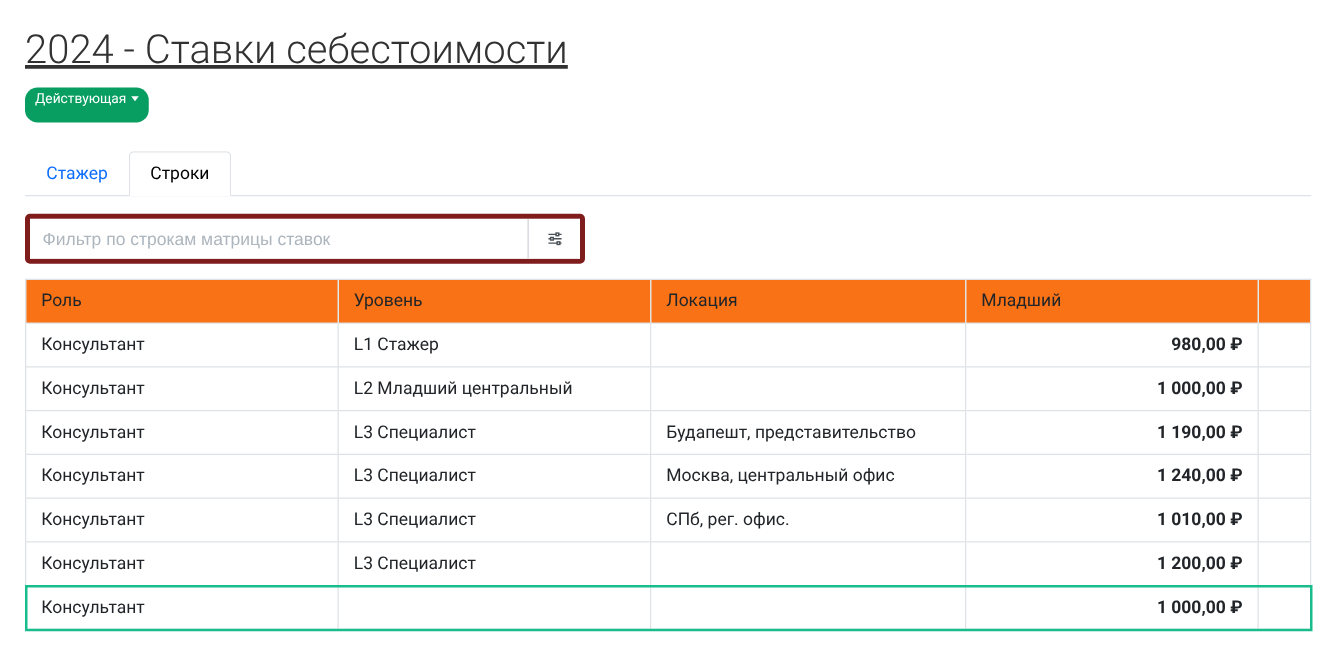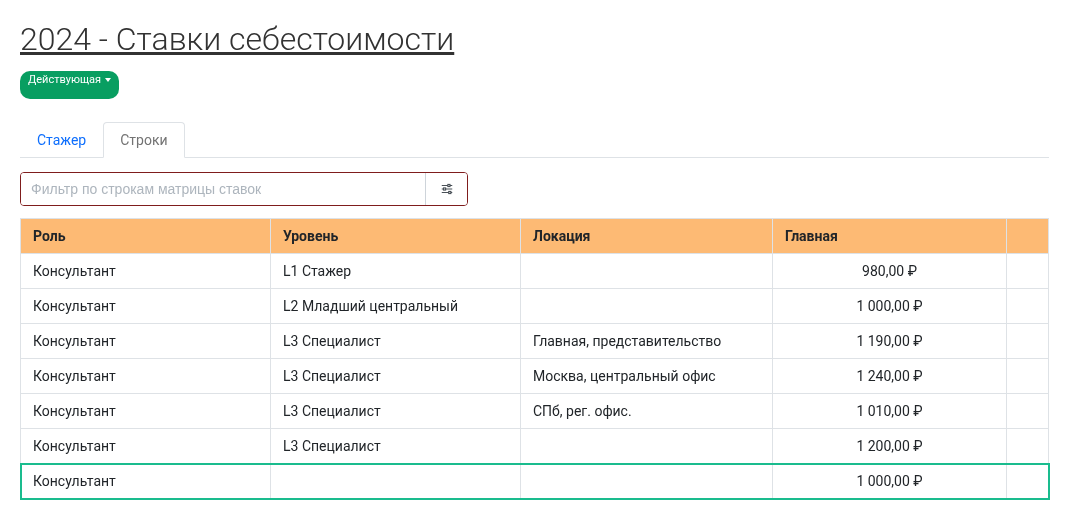--- a/index.html
+++ b/index.html
@@ -47,29 +47,29 @@
     color: #0d6efd;
     cursor: pointer;
     border: 1px solid transparent;
     border-top-left-radius: 4px;
     border-top-right-radius: 4px;
     position: relative;
     bottom: -1px;
     background: transparent;
   }
   .tab.active {
-    color: #737373;
+    color: #000000;
     border-color: #dee2e6 #dee2e6 #fff;
     background: #fff;
   }
   .filter-bar {
     margin-top: 14px;
     display: flex;
     width: 448px;
-    border: 1px solid #7f1d1d;
+    border: 4px solid #7f1d1d;
     border-radius: 4px;
     overflow: hidden;
   }
   .filter-input {
     flex: 1;
     border: none;
     padding: 8px 10px;
     font-size: 14px;
     color: #495057;
     outline: none;
@@ -97,30 +97,30 @@
     border: 1px solid #dee2e6;
     padding: 9px 12px;
     font-size: 14px;
     text-align: left;
     vertical-align: middle;
     white-space: nowrap;
     overflow: hidden;
     text-overflow: ellipsis;
   }
   table.rates th {
-    font-weight: 700;
+    font-weight: 400;
     color: #212529;
-    background: #fdba74;
+    background: #f97316;
   }
   .col-role    { width: 250px; }
   .col-level   { width: 250px; }
   .col-loc     { width: 252px; }
   .col-rate    { width: auto; text-align: right; }
   .col-actions { width: 42px; }
-  table.rates td.rate-cell { text-align: center; }
+  table.rates td.rate-cell { text-align: right; font-weight: bold; }
   tr.highlight-row td {
     position: relative;
   }
   tr.highlight-row {
     outline: 2px solid #1abc8e;
     outline-offset: -1px;
   }
 </style>
 </head>
 <body>
@@ -159,21 +159,21 @@
       <col class="col-level">
       <col class="col-loc">
       <col class="col-rate">
       <col class="col-actions">
   </colgroup>
   <thead>
     <tr>
       <th>Роль</th>
       <th>Уровень</th>
       <th>Локация</th>
-      <th>Главная</th>
+      <th>Младший</th>
       <th></th>
     </tr>
   </thead>
   <tbody id="rates-body">
       <tr>
         <td>Консультант</td>
         <td>L1 Стажер</td>
         <td></td>
         <td class="rate-cell">980,00 ₽</td>
         <td></td>
@@ -181,21 +181,21 @@
       <tr>
         <td>Консультант</td>
         <td>L2 Младший центральный</td>
         <td></td>
         <td class="rate-cell">1 000,00 ₽</td>
         <td></td>
       </tr>
       <tr>
         <td>Консультант</td>
         <td>L3 Специалист</td>
-        <td>Главная, представительство</td>
+        <td>Будапешт, представительство</td>
         <td class="rate-cell">1 190,00 ₽</td>
         <td></td>
       </tr>
       <tr>
         <td>Консультант</td>
         <td>L3 Специалист</td>
         <td>Москва, центральный офис</td>
         <td class="rate-cell">1 240,00 ₽</td>
         <td></td>
       </tr>

